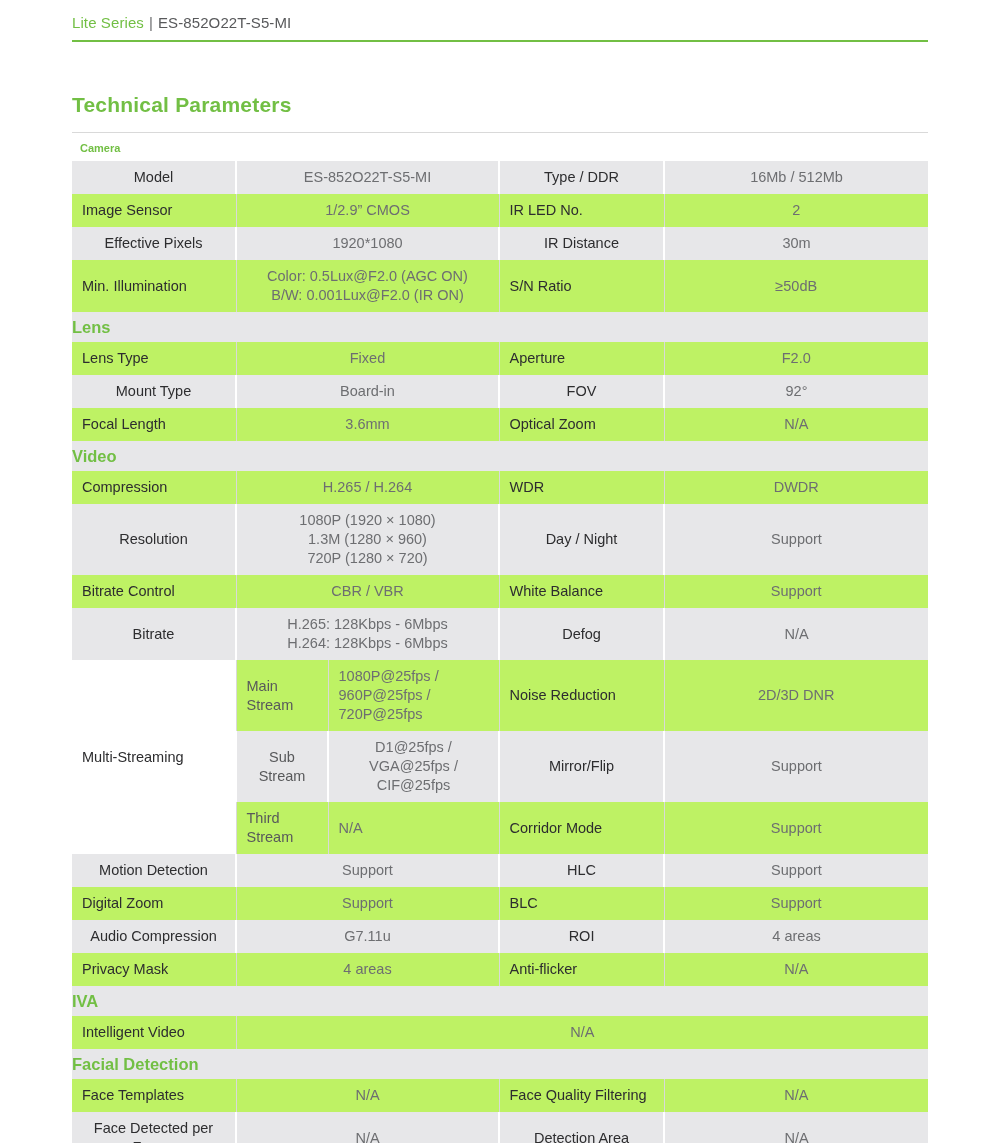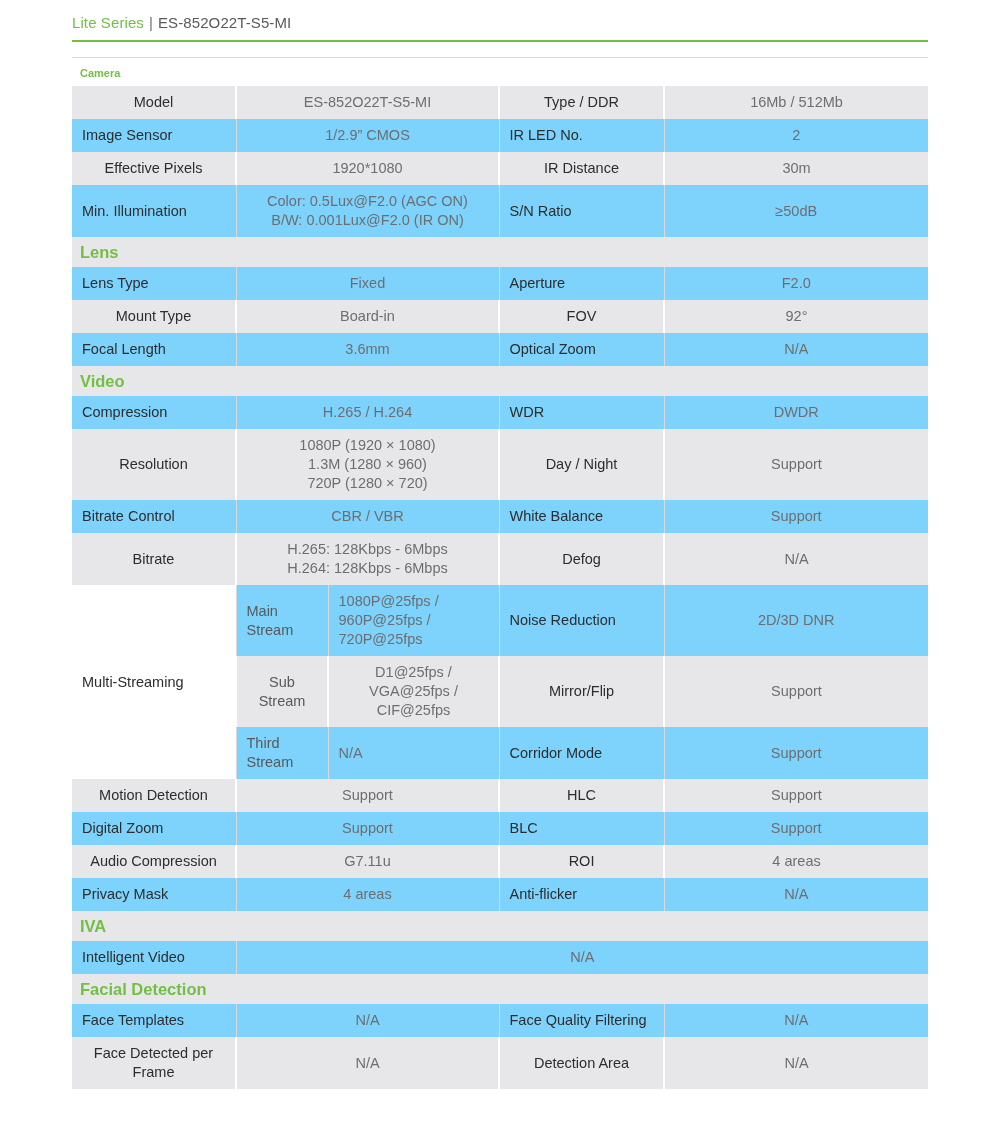--- a/index.html
+++ b/index.html
@@ -20,44 +20,45 @@
   .thin-rule { height:1px; background:var(--subtle-line,#d9d9d9); margin-top:15px; }
 
   .sec-title-plain { margin:9px 0 7px 0; padding-left:8px; font-size:11px;
     font-weight:bold; color:var(--accent-green,#72bf44); }
 
   table.spec { width:856px; border-collapse:collapse; table-layout:fixed; }
   table.spec td { padding:7px 10px; font-size:14.5px; line-height:19px;
     vertical-align:middle; white-space:pre-line; }
 
   tr.gray td { background:var(--row-gray,#e7e7e9);text-align:center; }
-  tr.white td { background:#7dd3fc; }
+  tr.white td { background:#bef264; }
   tr.white td.bl { border-left:1px solid var(--subtle-line,#d9d9d9);margin-left:29px; }
   tr.gray  td.bl { border-left:2px solid #ffffff; }
 
   td.lbl { color:var(--label-text,#2d2d2f); text-align:left; }
   td.val { color:var(--value-text,#6d6e71); text-align:center; }
   td.sub-lbl { color:#58595b; text-align:left; padding:7px 2px 7px 8px; white-space:nowrap; }
   td.sub-val { color:var(--value-text,#6d6e71); text-align:left; font-size:14px;
     padding:7px 2px 7px 7px; }
   td.span-lbl { background:#ffffff !important; }
 
   tr.band td { background:var(--row-gray,#e7e7e9); color:var(--accent-green,#72bf44);
-    font-size:16.5px; font-weight:bold; padding:5px 8px; line-height:20px; white-space:nowrap; }
+    font-size:16.5px; font-weight:bold; padding:5px 0; line-height:20px; white-space:nowrap; }
 </style>
 </head>
 <body>
 
 <div class="page">
 
   <div class="doc-header">
     <span class="series">Lite Series</span><span class="sep">|</span><span class="model">ES-852O22T-S5-MI</span>
   </div>
   <div class="green-rule"></div>
 
+  <div class="page-title">Technical Parameters</div>
 
   <div class="thin-rule"></div>
 
   <div class="sec-title-plain">Camera</div>
 
   <table class="spec">
     <colgroup>
       <col style="width:164px">
         <col style="width:92px">
         <col style="width:171px">

